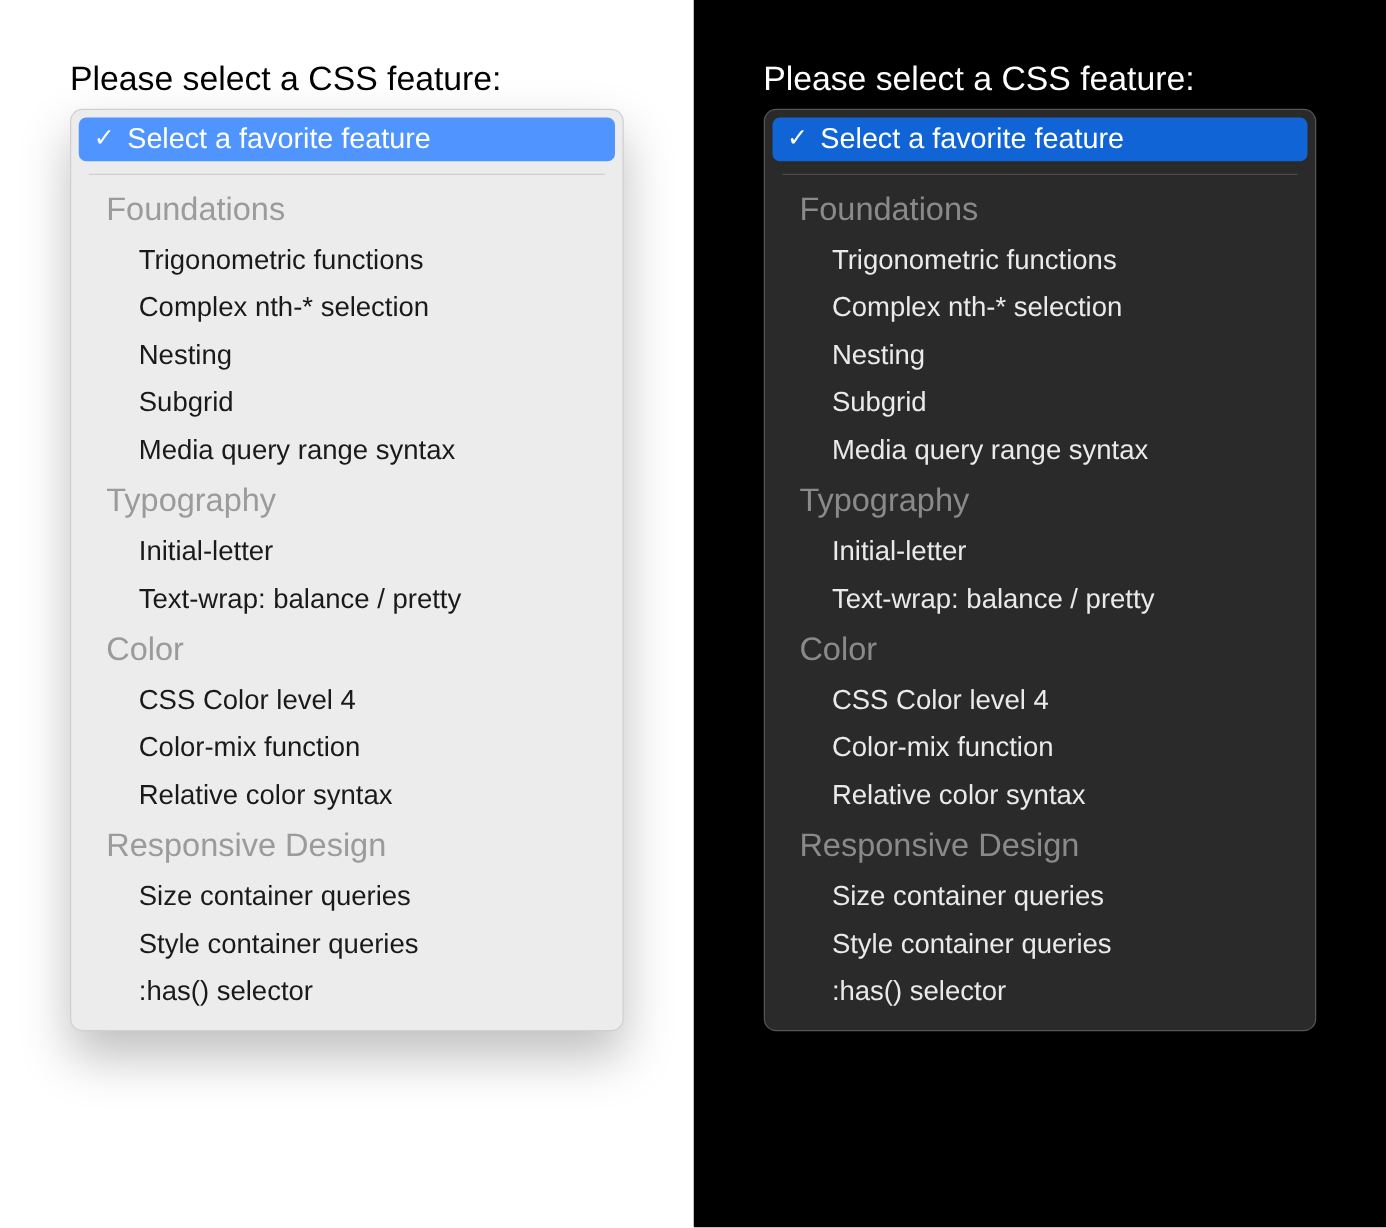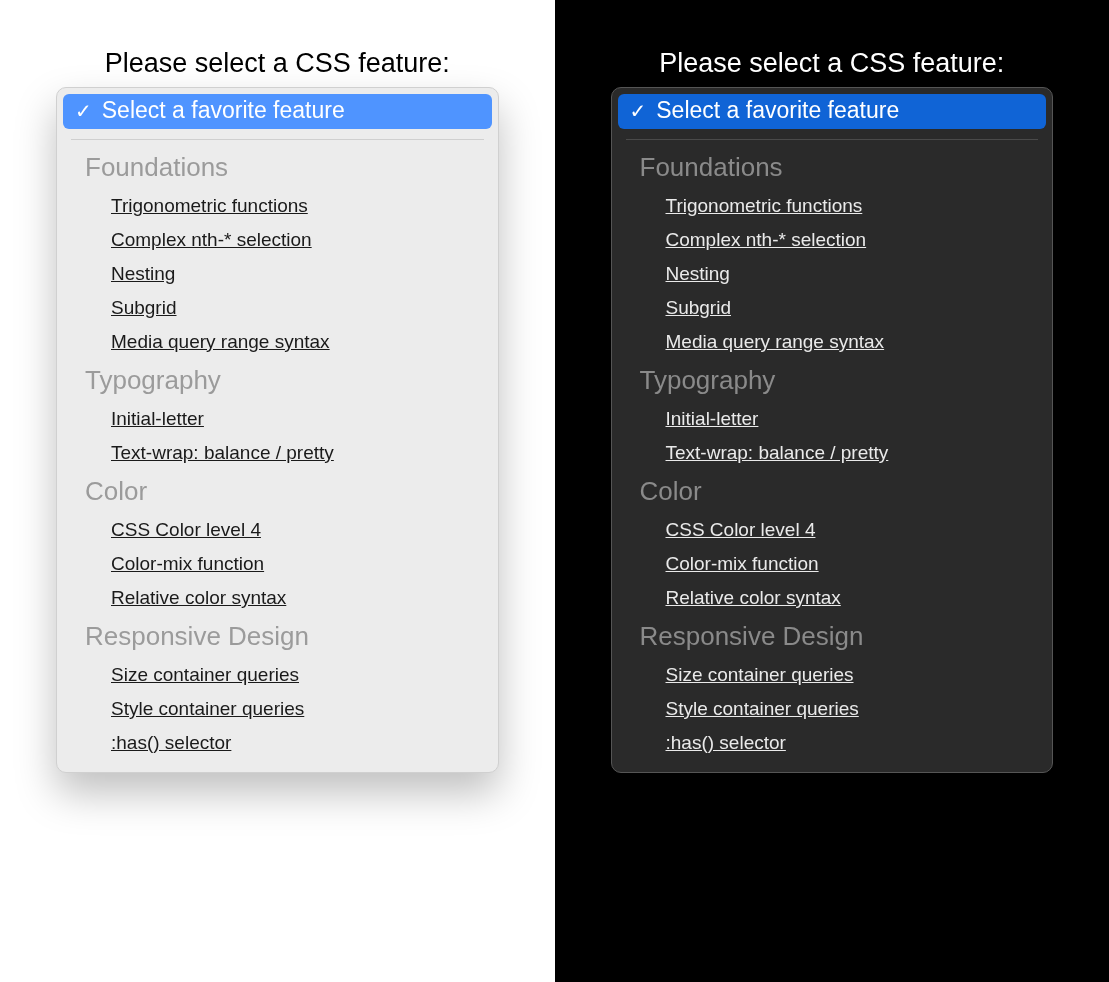--- a/index.html
+++ b/index.html
@@ -12,21 +12,21 @@
     .pane {
       width: 50%;
       height: 100%;
       padding: 48px 56px;
     }
     .pane.light { background: #ffffff; color: #000; }
     .pane.dark  { background: #000000; color: #fff; }
     .prompt {
       font-size: 27px;
       font-weight: 400;
-      text-align: center;
+      text-align: left;
       margin-bottom: 8px;
     }
     .select-popup {
       border-radius: 10px;
       padding: 6px 6px 12px 6px;
       box-shadow: 0 20px 40px rgba(0,0,0,.25);
     }
     .light .select-popup {
       background: #ececec;
       border: 1px solid #d0d0d0;
@@ -56,25 +56,24 @@
     }
     .light .divider { background: #cfcfcf; }
     .dark  .divider { background: #4a4a4a; }
     .group-label {
       font-size: 26px;
       padding: 6px 0 6px 22px;
     }
     .light .group-label { color: #9b9b9b; }
     .dark  .group-label { color: #8a8a8a; }
     .option {
-      font-size: 19px;
+      font-size: 22px;
       padding: 6px 0 6px 48px;
       border-radius: 6px;
       cursor: default;
-      text-decoration: underline;
     }
     .light .option { color: #1a1a1a; }
     .dark  .option { color: #eaeaea; }
   </style>
 </head>
 <body>
 
 <div class="pane light">
   <div class="prompt">Please select a CSS feature:</div>
   <div class="select-popup">

